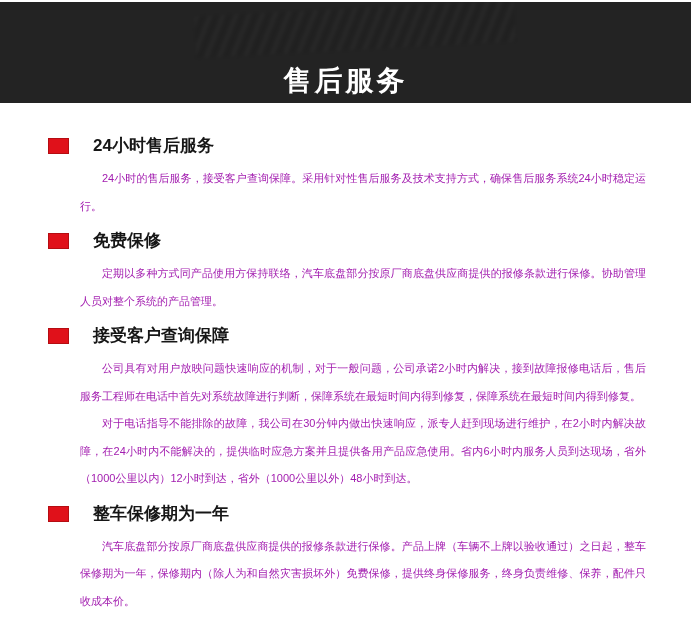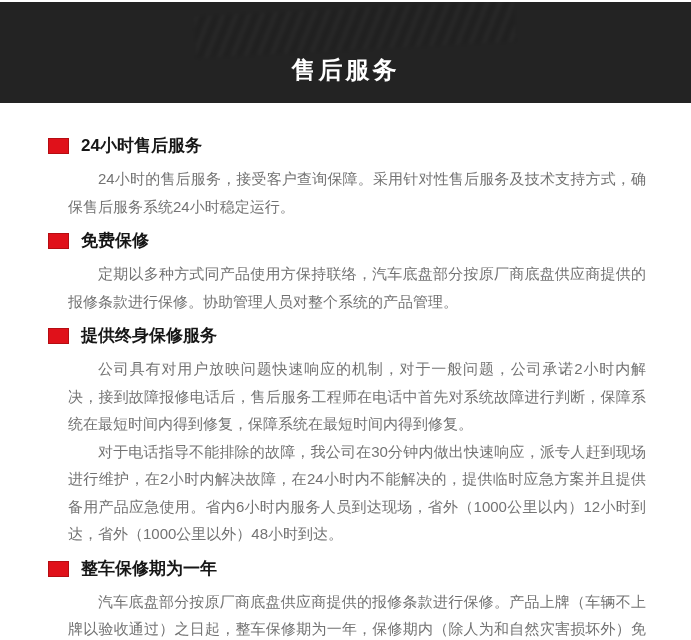--- a/index.html
+++ b/index.html
@@ -33,59 +33,60 @@
       115deg,
       rgba(255,255,255,0.05) 0 5px,
       rgba(0,0,0,0.18) 5px 12px
     );
     opacity: 0.35;
     filter: blur(1.5px);
     transform: rotate(-3deg);
   }
   .banner-title {
     position: absolute;
-    top: 52px;
+    top: 60px;
     left: 0;
     width: 100%;
     text-align: center;
     color: #ffffff;
-    font-size: 24px;
+    font-size: 28px;
     font-weight: bold;
     letter-spacing: 3px;
   }
   
   .content {
     padding: 33px 45px 0 48px;
   }
   .section { margin-bottom: 11px; }
   .heading-row {
     display: flex;
     align-items: center;
     margin-bottom: 9px;
+    gap: 12px;
   }
   .bullet {
     width: 21px;
     height: 16px;
     background: #e0111a;
     border: 1px solid #b50d12;
     flex: 0 0 auto;
     margin-right: 12px;
   }
   .heading-text {
     font-size: 17px;
     font-weight: bold;
     color: #161616;
     line-height: 20px;
   }
   .body-para {
-    margin-left: 20px;
+    margin-left: 32px;
     text-indent: 2em;
-    font-size: 15px;
+    font-size: 11px;
     line-height: 27.5px;
-    color: #737373;
+    color: #a21caf;
     text-align: justify;
   }
 </style>
 </head>
 <body>
 
 <div class="page">
 
   <div class="banner">
     <div class="watermark"></div>
@@ -106,21 +107,21 @@
       <div class="heading-row">
         <span class="bullet"></span>
         <span class="heading-text">免费保修</span>
       </div>
       <p class="body-para">定期以多种方式同产品使用方保持联络，汽车底盘部分按原厂商底盘供应商提供的报修条款进行保修。协助管理人员对整个系统的产品管理。</p>
     </div>
 
     <div class="section">
       <div class="heading-row">
         <span class="bullet"></span>
-        <span class="heading-text">提供终身保修服务</span>
+        <span class="heading-text">接受客户查询保障</span>
       </div>
       <p class="body-para">公司具有对用户放映问题快速响应的机制，对于一般问题，公司承诺2小时内解决，接到故障报修电话后，售后服务工程师在电话中首先对系统故障进行判断，保障系统在最短时间内得到修复，保障系统在最短时间内得到修复。</p>
       <p class="body-para">对于电话指导不能排除的故障，我公司在30分钟内做出快速响应，派专人赶到现场进行维护，在2小时内解决故障，在24小时内不能解决的，提供临时应急方案并且提供备用产品应急使用。省内6小时内服务人员到达现场，省外（1000公里以内）12小时到达，省外（1000公里以外）48小时到达。</p>
     </div>
 
     <div class="section">
       <div class="heading-row">
         <span class="bullet"></span>
         <span class="heading-text">整车保修期为一年</span>
       </div>

